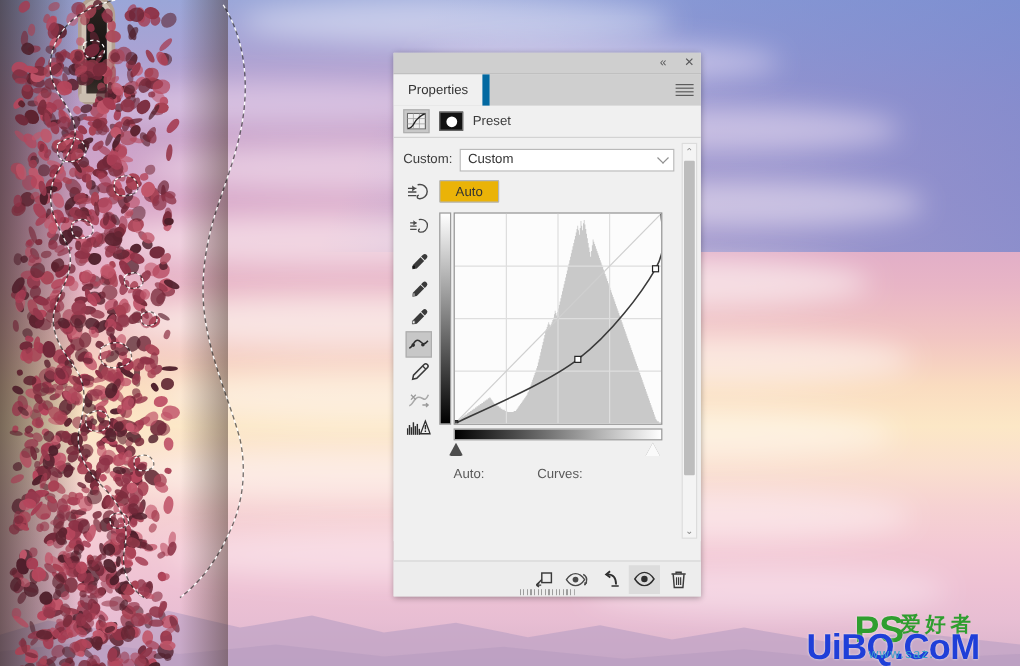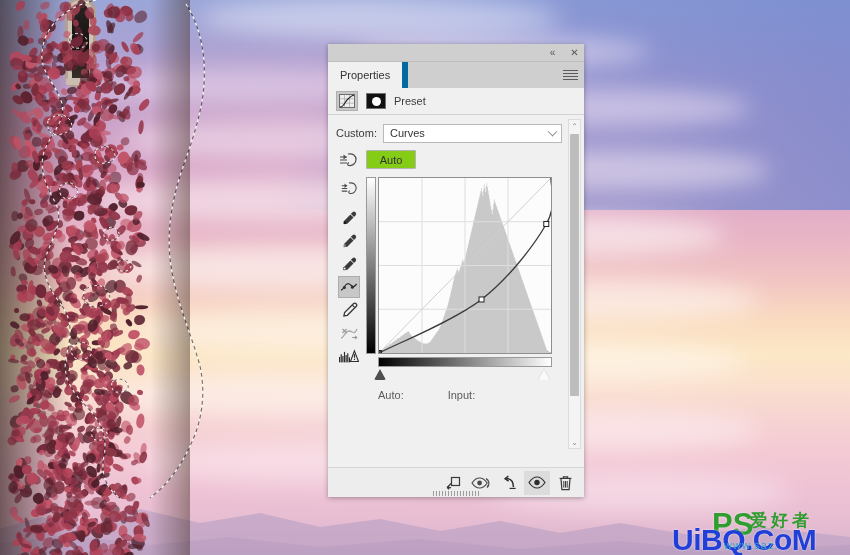--- a/index.html
+++ b/index.html
@@ -240,21 +240,21 @@
     margin-bottom: 7px;
   }
   .oia-btn {
     width: 24px; height: 21px;
     display: flex; align-items: center; justify-content: center;
     cursor: pointer;
   }
   #channel-select { width: 127px; }
   .btn-auto {
     width: 50px; height: 19px;
-    background: #84cc16;
+    background: #eab308;
     border: 1px solid #b5b5b5;
     border-radius: 1px;
     font-size: 11px; color: #333;
     display:flex; align-items:center; justify-content:center;
     cursor: pointer;
   }
 
   
   .curve-area {
     position: relative;
@@ -1740,21 +1740,21 @@
       <span class="dot"></span>
     </div>
     <div class="adj-title">Preset</div>
   </div>
 
   <div class="panel-body">
 
     <div class="row-preset">
       <span class="lbl">Custom:</span>
       <div class="ctl-select" id="preset-select">
-        <span>Curves</span>
+        <span>Custom</span>
         <span class="chev"></span>
       </div>
     </div>
 
     <div class="row-channel">
       <div class="oia-btn">
         <svg width="20" height="17" viewBox="0 0 20 17">
           <path d="M2,9 h7 M2,6 h7 M2,12 h7" stroke="#4a4a4a" stroke-width="1.2"></path>
           <path d="M5.5,3.5 l3,2.5 l-3,2.5" fill="#4a4a4a"></path>
           <path d="M10,3 C15,2 18,5 18,8.5 C18,12 15,15 11,14.5 C9,14.2 9.5,12 11,11.6" fill="none" stroke="#4a4a4a" stroke-width="1.2"></path>
@@ -1859,21 +1859,21 @@
               </g>
           </svg>
         </div>
         <div class="h-gradient"></div>
         <div class="slider-tri tri-black"></div>
         <div class="slider-tri tri-white"></div>
       </div>
 
       <div class="io-row">
         <span>Auto:</span>
-        <span>Input:</span>
+        <span>Curves:</span>
       </div>
     </div>
 
     <div class="vscroll">
       <div class="vs-arrow up">⌃</div>
       <div class="vs-thumb"></div>
       <div class="vs-arrow down">⌄</div>
     </div>
   </div>
 

